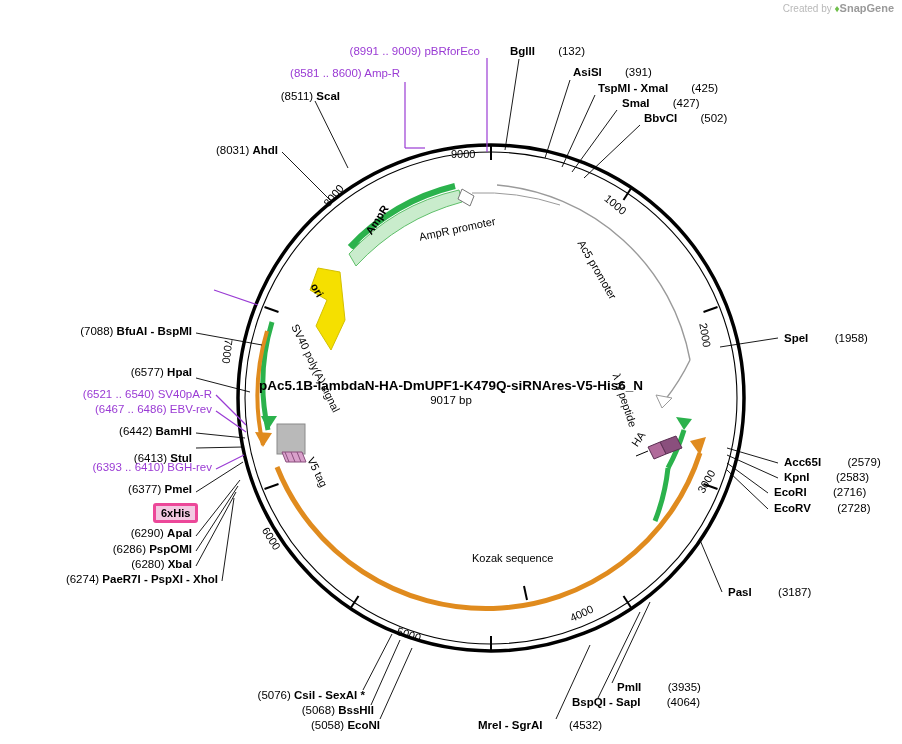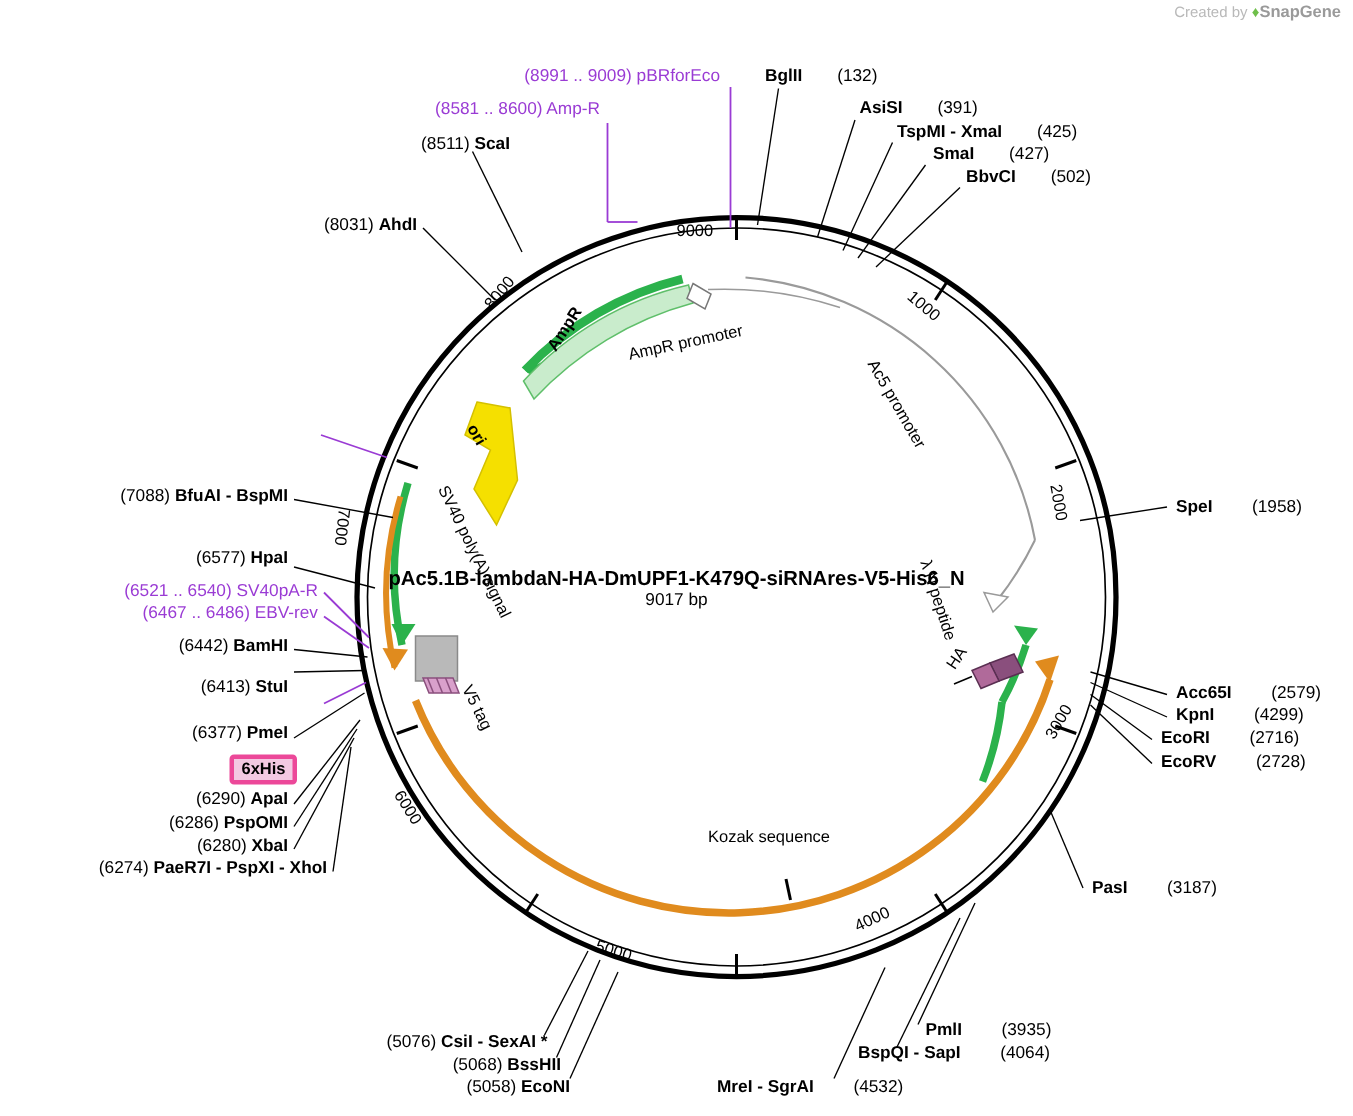--- a/index.html
+++ b/index.html
@@ -306,20 +306,24 @@
     <span class="nm" style="font-weight:normal">EBV-rev</span>
   </div>
   <div class="lbl left" style="left:0px; top:425px; width:192px;">
     <span class="pos">(6442)</span>
     <span class="nm">BamHI</span>
   </div>
   <div class="lbl left" style="left:0px; top:452px; width:192px;">
     <span class="pos">(6413)</span>
     <span class="nm">StuI</span>
   </div>
+  <div class="lbl purple left" style="left:0px; top:461px; width:212px;">
+    <span class="pos">(6393 .. 6410)</span>
+    <span class="nm" style="font-weight:normal">BGH-rev</span>
+  </div>
   <div class="lbl left" style="left:0px; top:483px; width:192px;">
     <span class="pos">(6377)</span>
     <span class="nm">PmeI</span>
   </div>
   <div class="lbl left" style="left:0px; top:527px; width:192px;">
     <span class="pos">(6290)</span>
     <span class="nm">ApaI</span>
   </div>
   <div class="lbl left" style="left:0px; top:543px; width:192px;">
     <span class="pos">(6286)</span>
@@ -337,21 +341,21 @@
   <div class="lbl right" style="left:784px; top:332px;">
     <span class="nm">SpeI</span>
     &nbsp;<span class="pos">(1958)</span>
   </div>
   <div class="lbl right" style="left:784px; top:456px;">
     <span class="nm">Acc65I</span>
     &nbsp;<span class="pos">(2579)</span>
   </div>
   <div class="lbl right" style="left:784px; top:471px;">
     <span class="nm">KpnI</span>
-    &nbsp;<span class="pos">(4299)</span>
+    &nbsp;<span class="pos">(2583)</span>
   </div>
   <div class="lbl right" style="left:774px; top:486px;">
     <span class="nm">EcoRI</span>
     &nbsp;<span class="pos">(2716)</span>
   </div>
   <div class="lbl right" style="left:774px; top:502px;">
     <span class="nm">EcoRV</span>
     &nbsp;<span class="pos">(2728)</span>
   </div>
   <div class="lbl right" style="left:728px; top:586px;">

